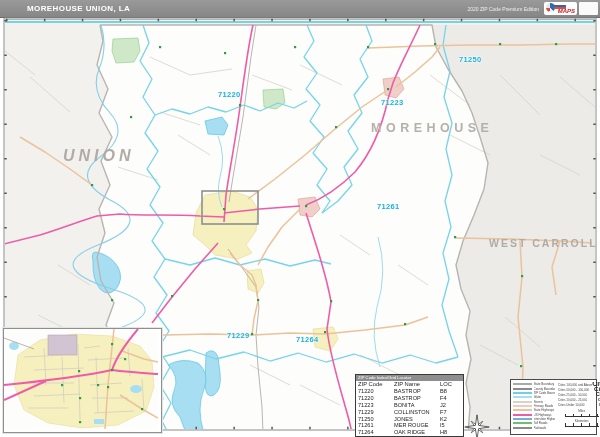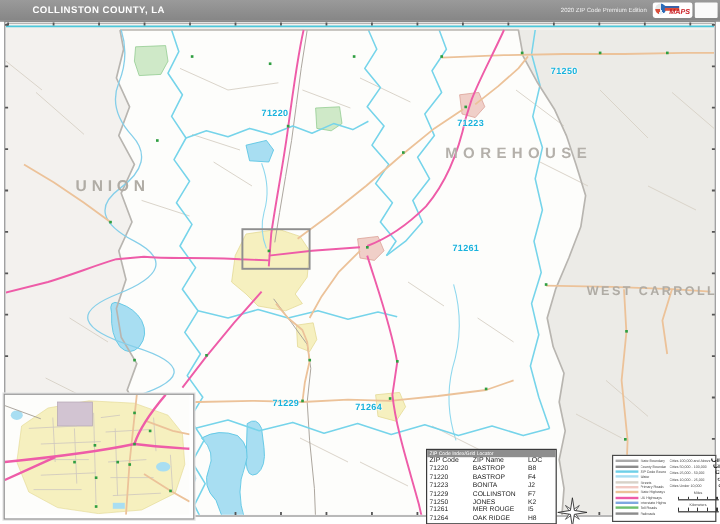--- a/index.html
+++ b/index.html
@@ -19,21 +19,21 @@
   .logo2{position:absolute;right:2px;top:1.5px;width:19px;height:13px;background:#fafafa;border-radius:1px;
          padding:2px 2px;box-sizing:border-box;}
   .logo2 .lines{width:100%;height:100%;background:repeating-linear-gradient(#fafafa 0 1.6px,#a9a9a9 1.6px 2.4px);}
 
   
   .maparea{position:absolute;left:0;top:17px;width:600px;height:416px;}
   .maparea svg{display:block;}
 
   
   .clbl{position:absolute;color:#b0aca5;font-weight:bold;white-space:nowrap;}
-  .lbl-union{left:63px;top:147px;font-size:13px;letter-spacing:4px;}
+  .lbl-union{left:63px;top:147px;font-size:16px;letter-spacing:4px;font-style:italic;}
   .lbl-morehouse{left:371px;top:121px;font-size:12.5px;letter-spacing:4.5px;color:#b4b0aa;text-align:right;}
   .lbl-westcarroll{left:489px;top:237px;font-size:10.5px;letter-spacing:2px;}
   .lbl-nd{left:434px;top:399px;font-size:11px;letter-spacing:1px;}
 
   
   .zip{position:absolute;color:#18b2dc;font-weight:bold;font-size:7.5px;letter-spacing:.3px;
        text-shadow:0 0 2px #fff,0 0 2px #fff,0 0 1px #fff;}
 
   
   .inset{position:absolute;left:3px;top:328px;width:157px;height:103px;background:#fff;
@@ -66,21 +66,21 @@
   .sbar{height:2.5px;width:34px;margin:0 auto;border-bottom:1px solid #333;
         background:repeating-linear-gradient(90deg,#333 0 1px,transparent 1px 8px);}
 
   
   .compass{position:absolute;left:464px;top:414px;width:26px;height:26px;}
 </style>
 </head>
 <body>
 
 <div class="titlebar">
-  <span class="tb-title">COLLINSTON COUNTY, LA</span>
+  <span class="tb-title">MOREHOUSE UNION, LA</span>
   <span class="tb-edition">2020 ZIP Code Premium Edition</span>
   <span class="logo1">
     <span class="globe"></span>
     <span class="flagline"></span>
     <span class="maps-txt">MAPS</span>
   </span>
   <span class="logo2"><span class="lines"></span></span>
 </div>
 
 <div class="maparea">

